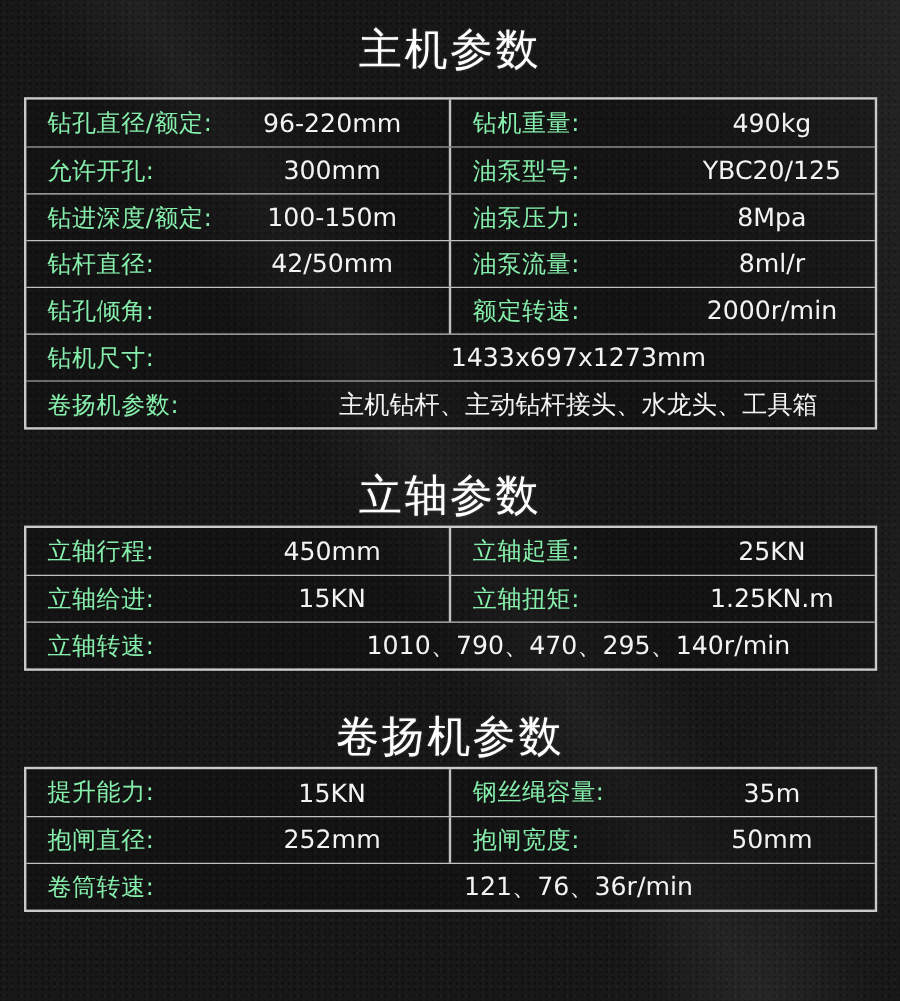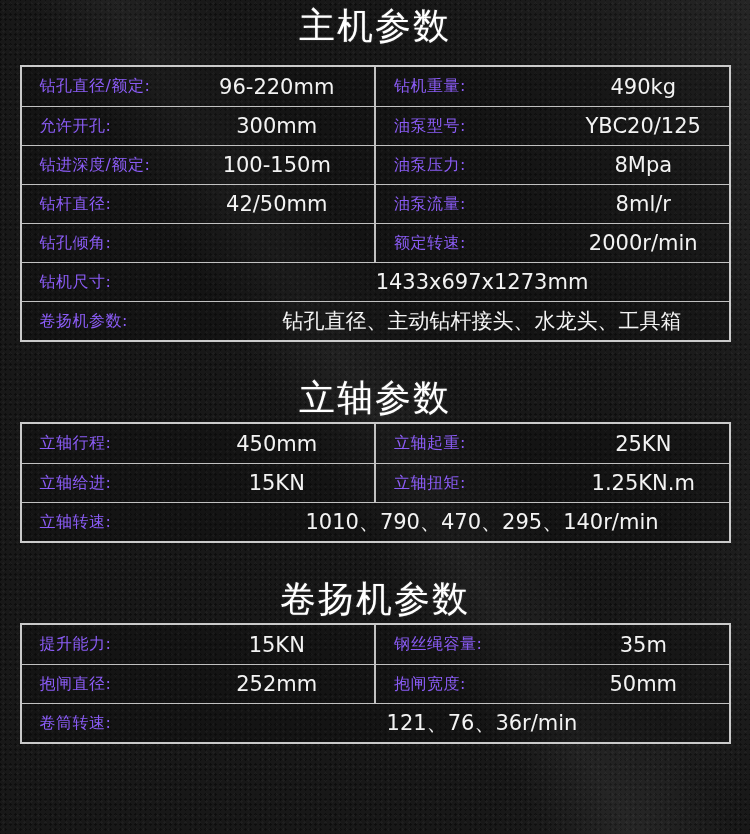--- a/index.html
+++ b/index.html
@@ -17,21 +17,21 @@
       
       linear-gradient(120deg, transparent 78%, rgba(255,255,255,0.025) 90%, transparent 100%),
       
       radial-gradient(rgba(255,255,255,0.030) 1px, transparent 1.4px),
       radial-gradient(rgba(0,0,0,0.45) 1px, transparent 1.4px);
     background-size: 100% 100%, 100% 100%, 100% 100%, 7px 7px, 5px 5px;
     background-position: 0 0, 0 0, 0 0, 0 0, 3px 2px;
     color: #efefef;
   }
 
-  .page { width: 750px; height: 834px; padding-top: 4px; }
+  .page { width: 750px; height: 834px; padding-top: 20px; }
 
   .section-title {
     text-align: center;
     font-size: 36px;
     font-weight: 500;
     line-height: 44px;
     letter-spacing: 2px;
     color: #ffffff;
     text-shadow: 0 0 2px rgba(255,255,255,0.25);
   }
@@ -53,23 +53,23 @@
     flex: 1 1 0;
     display: flex;
     align-items: center;
     padding-left: 18px;
     min-width: 0;
   }
   .cell + .cell { border-left: 2px solid rgba(218,218,218,0.88); gap: 24px; }
 
   .lbl {
     flex: 0 0 150px;
-    font-size: 16px;
+    font-size: 20px;
     letter-spacing: 0.5px;
-    color: #8b5cf6;
+    color: #86efac;
     white-space: nowrap;
   }
   .val {
     flex: 1 1 0;
     text-align: center;
     font-size: 21px;
     padding-right: 10px;
     color: #f3f3f3;
     white-space: nowrap;
   }
@@ -134,21 +134,21 @@
     </div>
     <div class="row">
       <div class="cell cell-full">
         <span class="lbl">钻机尺寸:</span>
         <span class="val">1433x697x1273mm</span>
       </div>
     </div>
     <div class="row">
       <div class="cell cell-full">
         <span class="lbl">卷扬机参数:</span>
-        <span class="val">钻孔直径、主动钻杆接头、水龙头、工具箱</span>
+        <span class="val">主机钻杆、主动钻杆接头、水龙头、工具箱</span>
       </div>
     </div>
   </div>
 
   <h2 class="section-title mt2">立轴参数</h2>
   <div class="spec-table t2">
     <div class="row">
       <div class="cell">
         <span class="lbl">立轴行程:</span>
         <span class="val">450mm</span>

